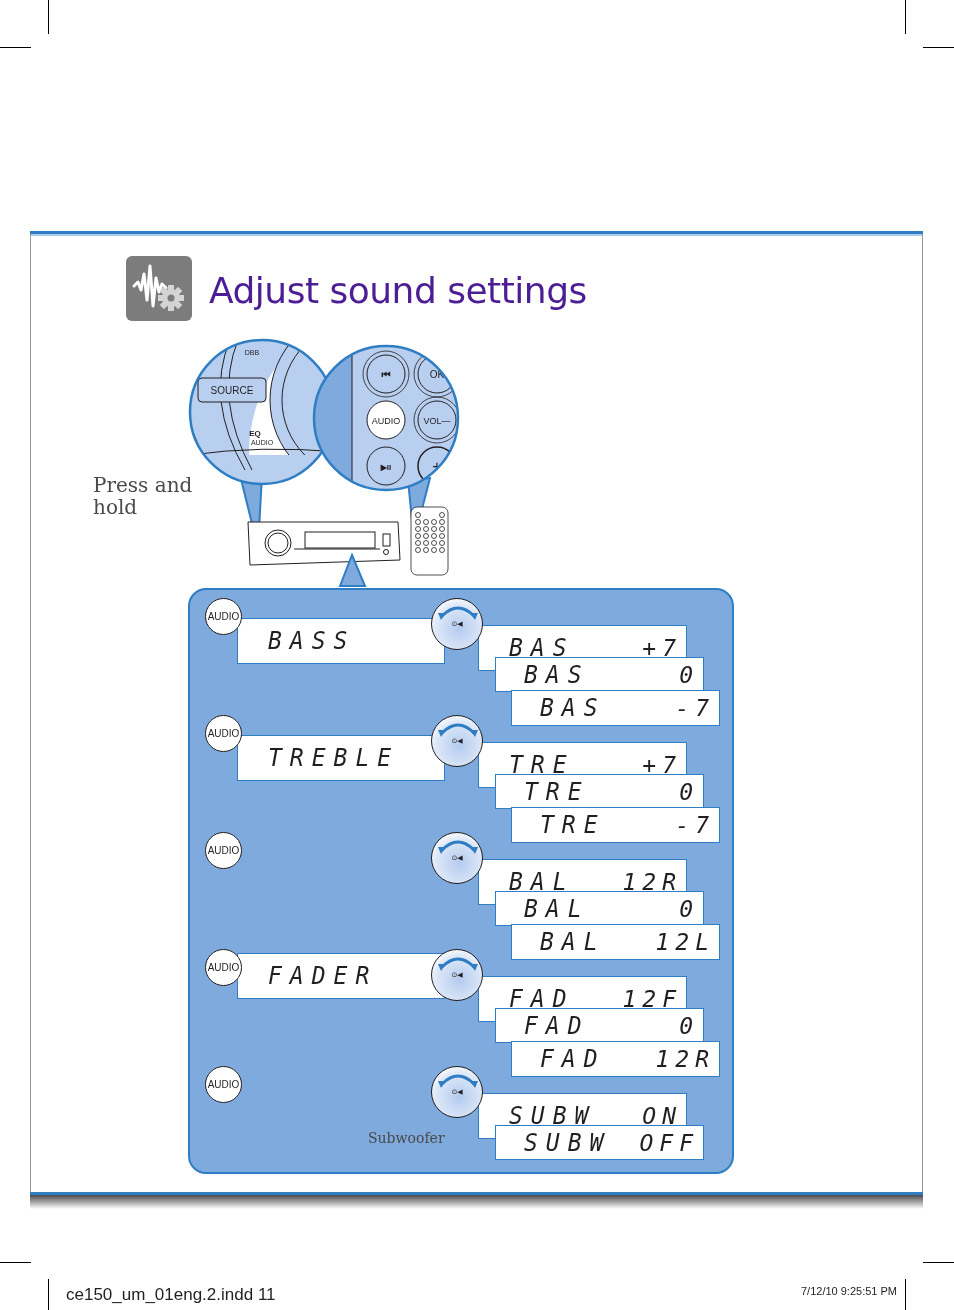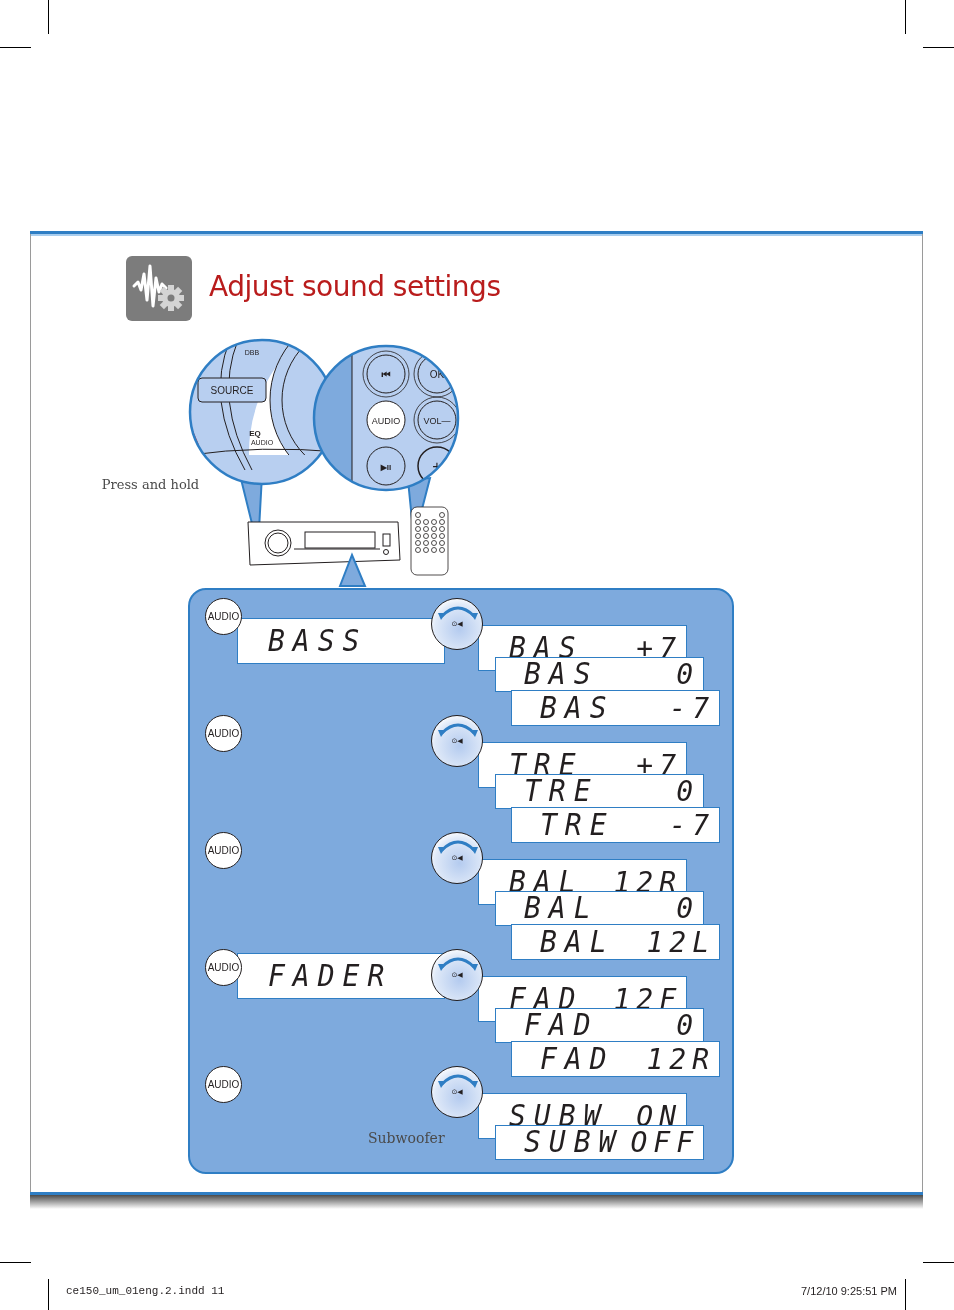--- a/index.html
+++ b/index.html
@@ -11,52 +11,52 @@
   .frame-top { position: absolute; left: 30px; top: 231px; width: 893px; height: 3px; background: #2f7ec4; }
   .frame-top-light { position: absolute; left: 30px; top: 234px; width: 893px; height: 2px; background: #a8cdee; }
   .frame-left { position: absolute; left: 30px; top: 234px; width: 1px; height: 960px; background: #9a9a9a; }
   .frame-right { position: absolute; left: 922px; top: 234px; width: 1px; height: 960px; background: #9a9a9a; }
   .frame-bottom { position: absolute; left: 30px; top: 1192px; width: 893px; height: 3px; background: #2f7ec4; }
   .frame-shadow { position: absolute; left: 30px; top: 1195px; width: 893px; height: 14px;
     background: linear-gradient(#4a4a4a, rgba(255,255,255,0)); }
 
   .title-icon { position: absolute; left: 126px; top: 256px; width: 66px; height: 65px; border-radius: 6px; background: #7c7c7c; }
   .title-icon svg { width: 66px; height: 65px; }
-  .page-title { position: absolute; left: 209px; top: 270px; font-family: "DejaVu Sans", sans-serif; font-size: 28px; letter-spacing: -0.5px; color: #b91c1c; font-weight: normal; }
-
-  .press-hold { position: absolute; left: 100px; top: 474px; width: 101px; text-align: center; font-family: "DejaVu Serif", serif; font-size: 13px; line-height: 22px; color: #4a4a4a; }
+  .page-title { position: absolute; left: 209px; top: 270px; font-family: "DejaVu Sans", sans-serif; font-size: 36px; letter-spacing: -0.5px; color: #4c1d95; font-weight: normal; }
+
+  .press-hold { position: absolute; left: 93px; top: 474px; width: 101px; text-align: left; font-family: "DejaVu Serif", serif; font-size: 20px; line-height: 22px; color: #4a4a4a; }
 
   .illus { position: absolute; left: 0; top: 0; width: 954px; height: 600px; pointer-events: none; }
   .illus * { pointer-events: auto; }
   .illus-label { font-family: "Liberation Sans", sans-serif; fill: #231f20; }
 
   .panel { position: absolute; left: 188px; top: 588px; width: 546px; height: 586px; background: #7eaadd; border: 2px solid #2f7ec4; border-radius: 18px; }
 
   .row { position: absolute; left: 0; width: 546px; height: 118px; }
 
   .audio-btn { position: absolute; left: 15px; width: 37px; height: 37px; border-radius: 50%; background: #fff; border: 1px solid #231f20; font-family: "Liberation Sans", sans-serif; font-size: 10px; display: flex; align-items: center; justify-content: center; color: #231f20; z-index: 2; }
 
-  .lcd { position: absolute; background: #fff; border: 1px solid #2f7ec4; font-family: "DejaVu Sans Mono", monospace; font-style: italic; font-weight: normal; color: #231f20; font-size: 28px; letter-spacing: 8px; display: flex; align-items: center; }
+  .lcd { position: absolute; background: #fff; border: 1px solid #2f7ec4; font-family: "DejaVu Sans Mono", monospace; font-style: italic; font-weight: normal; color: #231f20; font-size: 23px; letter-spacing: 8px; display: flex; align-items: center; }
   .lcd .name { white-space: pre; transform: scaleY(1.05); }
   .lcd .val { margin-left: auto; white-space: pre; letter-spacing: 6px; }
 
   .lcd-main { left: 47px; width: 208px; height: 46px; padding-left: 30px; }
   .lcd-a { left: 288px; width: 209px; height: 46px; padding-left: 30px; padding-right: 4px; }
   .lcd-b { left: 305px; width: 209px; height: 35px; padding-left: 28px; padding-right: 4px; }
   .lcd-c { left: 321px; width: 209px; height: 36px; padding-left: 28px; padding-right: 4px; }
 
   .knob { position: absolute; left: 241px; width: 52px; height: 52px; border-radius: 50%;
     background: radial-gradient(circle at 55% 60%, #b4cbef 0%, #dfe9f8 60%, #fff 80%);
     border: 1px solid #231f20; z-index: 3; display: flex; align-items: center; justify-content: center; }
   .knob svg { position: absolute; left: 4px; top: 3px; width: 44px; height: 18px; }
   .knob-label { font-family: "Liberation Sans", sans-serif; font-size: 7px; color: #231f20; }
 
   .sub-caption { position: absolute; left: 178px; top: 540px; font-family: "DejaVu Serif", serif; font-size: 14px; color: #4a4a4a; }
 
-  .footer-file { position: absolute; left: 66px; top: 1285px; font-family: Liberation Mono, monospace; font-size: 11px; color: #231f20; }
+  .footer-file { position: absolute; left: 66px; top: 1285px; font-family: Liberation Sans, sans-serif; font-size: 17px; color: #231f20; }
   .footer-date { position: absolute; right: 57px; top: 1285px; font-family: "Liberation Sans", sans-serif; font-size: 11px; color: #231f20; margin-left: 24px; }
 </style>
 </head>
 <body>
 
 <div class="crop" style="left:48px;top:0;width:1px;height:34px;"></div>
 <div class="crop" style="left:0;top:47px;width:31px;height:1px;"></div>
 <div class="crop" style="left:905px;top:0;width:1px;height:34px;"></div>
 <div class="crop" style="left:923px;top:47px;width:31px;height:1px;"></div>
 <div class="crop" style="left:0;top:1262px;width:31px;height:1px;"></div>
@@ -208,20 +208,23 @@
         <span class="name">BAS</span>
         <span class="val">0</span>
       </div>
         <div class="lcd lcd-c" style="top:92px;z-index:3">
         <span class="name">BAS</span>
         <span class="val">-7</span>
       </div>
       </div>
       <div class="row" style="top: 125px;">
         <div class="audio-btn" style="top:0px">AUDIO</div>
+        <div class="lcd lcd-main" style="top:20px">
+          <span class="name">TREBLE</span>
+        </div>
         <div class="knob" style="top:0px">
       <svg viewBox="0 0 44 18">
         <path d="M6,14 Q22,-2 38,14" fill="none" stroke="#2f7ec4" stroke-width="3"></path>
         <polygon points="2,11 10,11 5,18" fill="#2f7ec4"></polygon>
         <polygon points="34,11 42,11 39,18" fill="#2f7ec4"></polygon>
       </svg>
       <span class="knob-label">⊙◀</span>
     </div>
         <div class="lcd lcd-a" style="top:27px;z-index:1">
         <span class="name">TRE</span>

